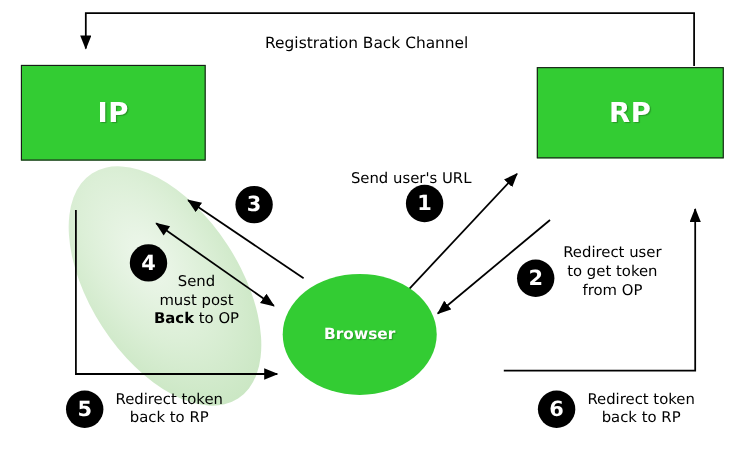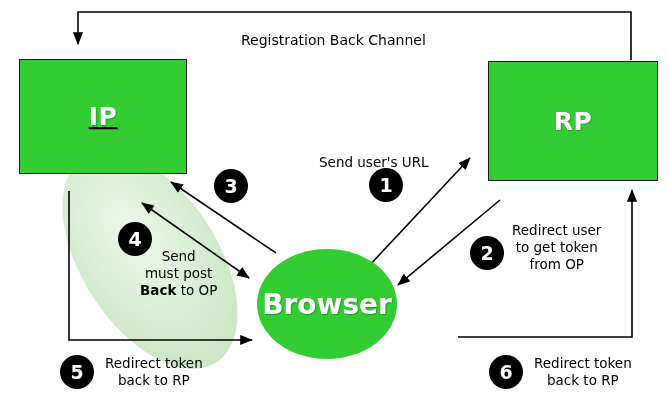--- a/index.html
+++ b/index.html
@@ -44,21 +44,21 @@
     position: absolute;
     background: #33CC33;
     border-radius: 50%;
     display: flex;
     align-items: center;
     justify-content: center;
   }
   .node-circle-label {
     color: #ffffff;
     font-weight: bold;
-    font-size: 28px;
+    font-size: 14px;
     text-shadow: 1px 1px 1px rgba(0,0,0,0.25);
   }
   .step-badge {
     position: absolute;
     width: 34px;
     height: 34px;
     border-radius: 50%;
     background: #000000;
     color: #ffffff;
     font-weight: bold;
@@ -129,25 +129,25 @@
 
     <g>
       <path d="M69,191 L69,340 L252,340" fill="none" stroke="#000000" stroke-width="1.6" marker-end="url(#arrowhead)"></path>
     </g>
 
     <g>
       <path d="M458,337 L632,337 L632,190" fill="none" stroke="#000000" stroke-width="1.6" marker-end="url(#arrowhead)"></path>
     </g>
   </svg>
 
-  <div class="node-box" style="left:19px; top:59px; width:168px; height:115px;text-decoration:underline;">
+  <div class="node-box" style="left:19px; top:59px; width:168px; height:87px;">
     <span class="node-box-label">IP</span>
   </div>
 
-  <div class="node-box" style="left:488px; top:61px; width:170px; height:120px;">
+  <div class="node-box" style="left:488px; top:61px; width:170px; height:83px;">
     <span class="node-box-label">RP</span>
   </div>
 
   <div class="node-circle" style="left:257px; top:249px; width:140px; height:110px;">
     <span class="node-circle-label">Browser</span>
   </div>
 
   <div class="caption title-caption" style="left:241px; top:32px;">Registration Back Channel</div>
 
   <div class="step-badge" style="left:369px; top:168px;">1</div>

